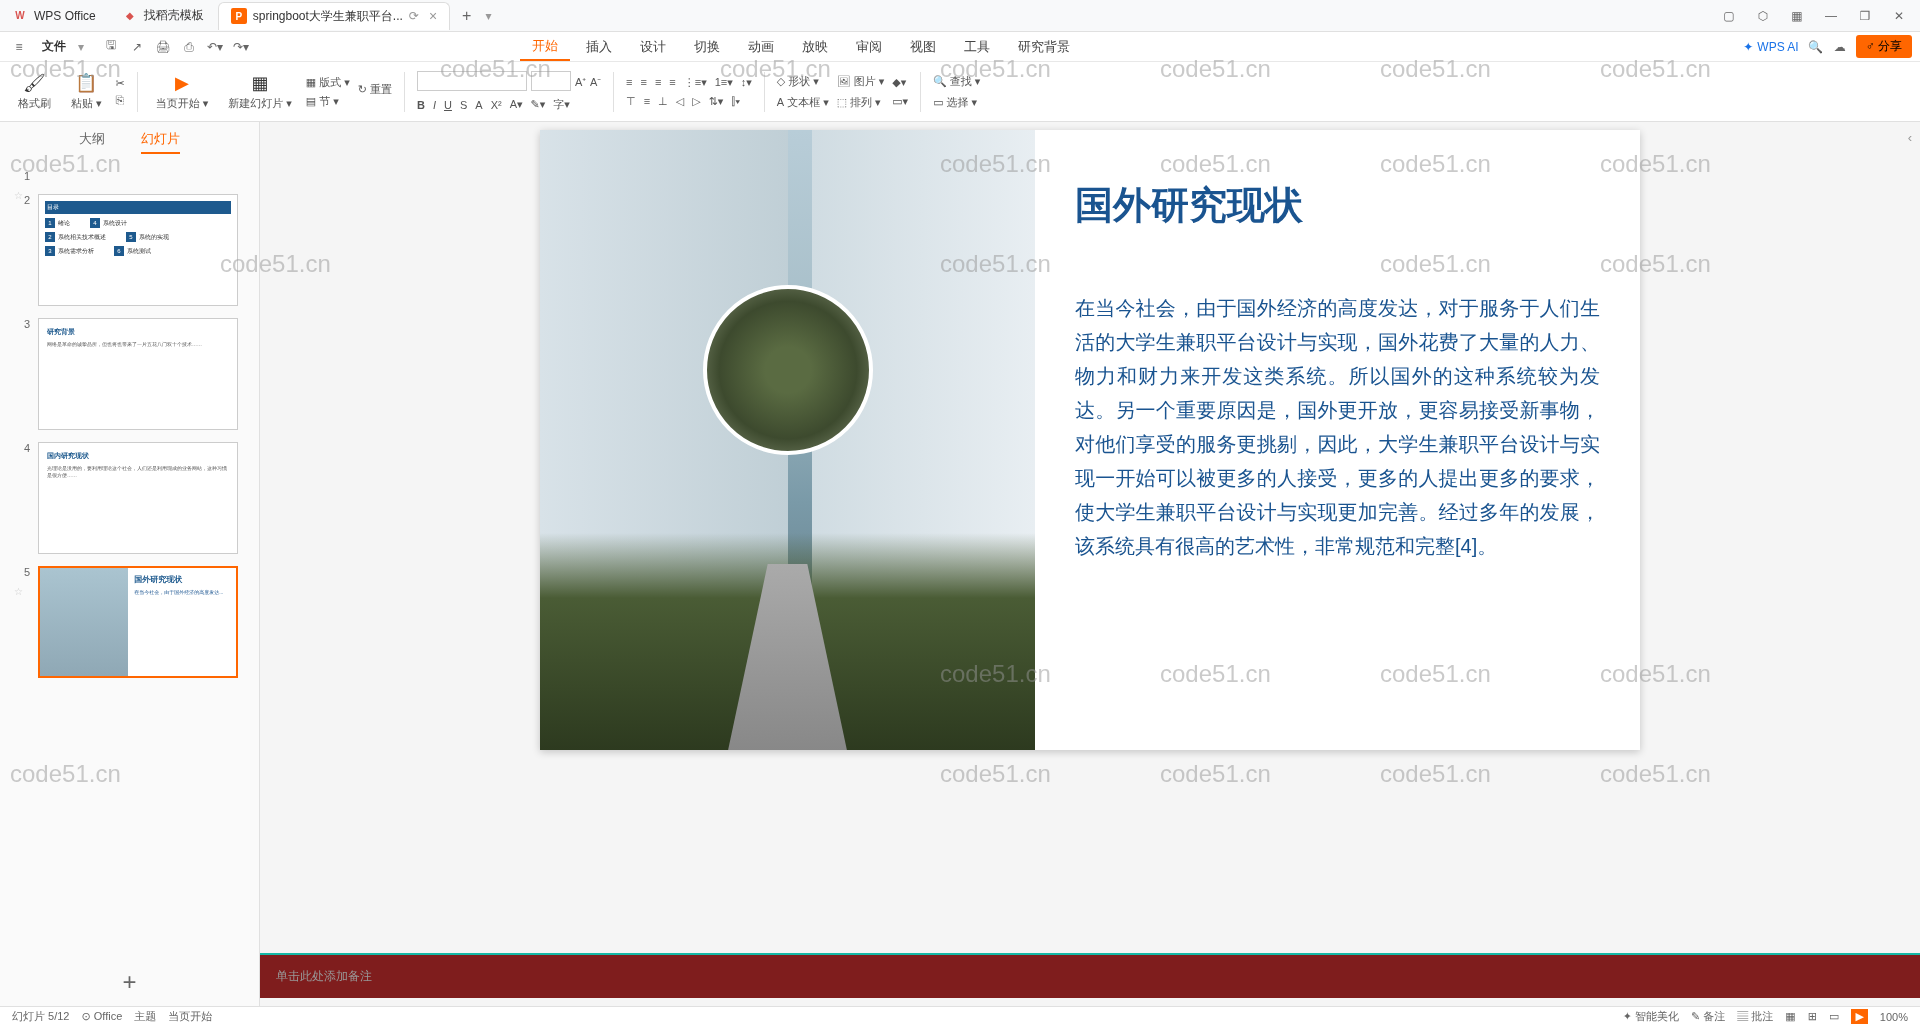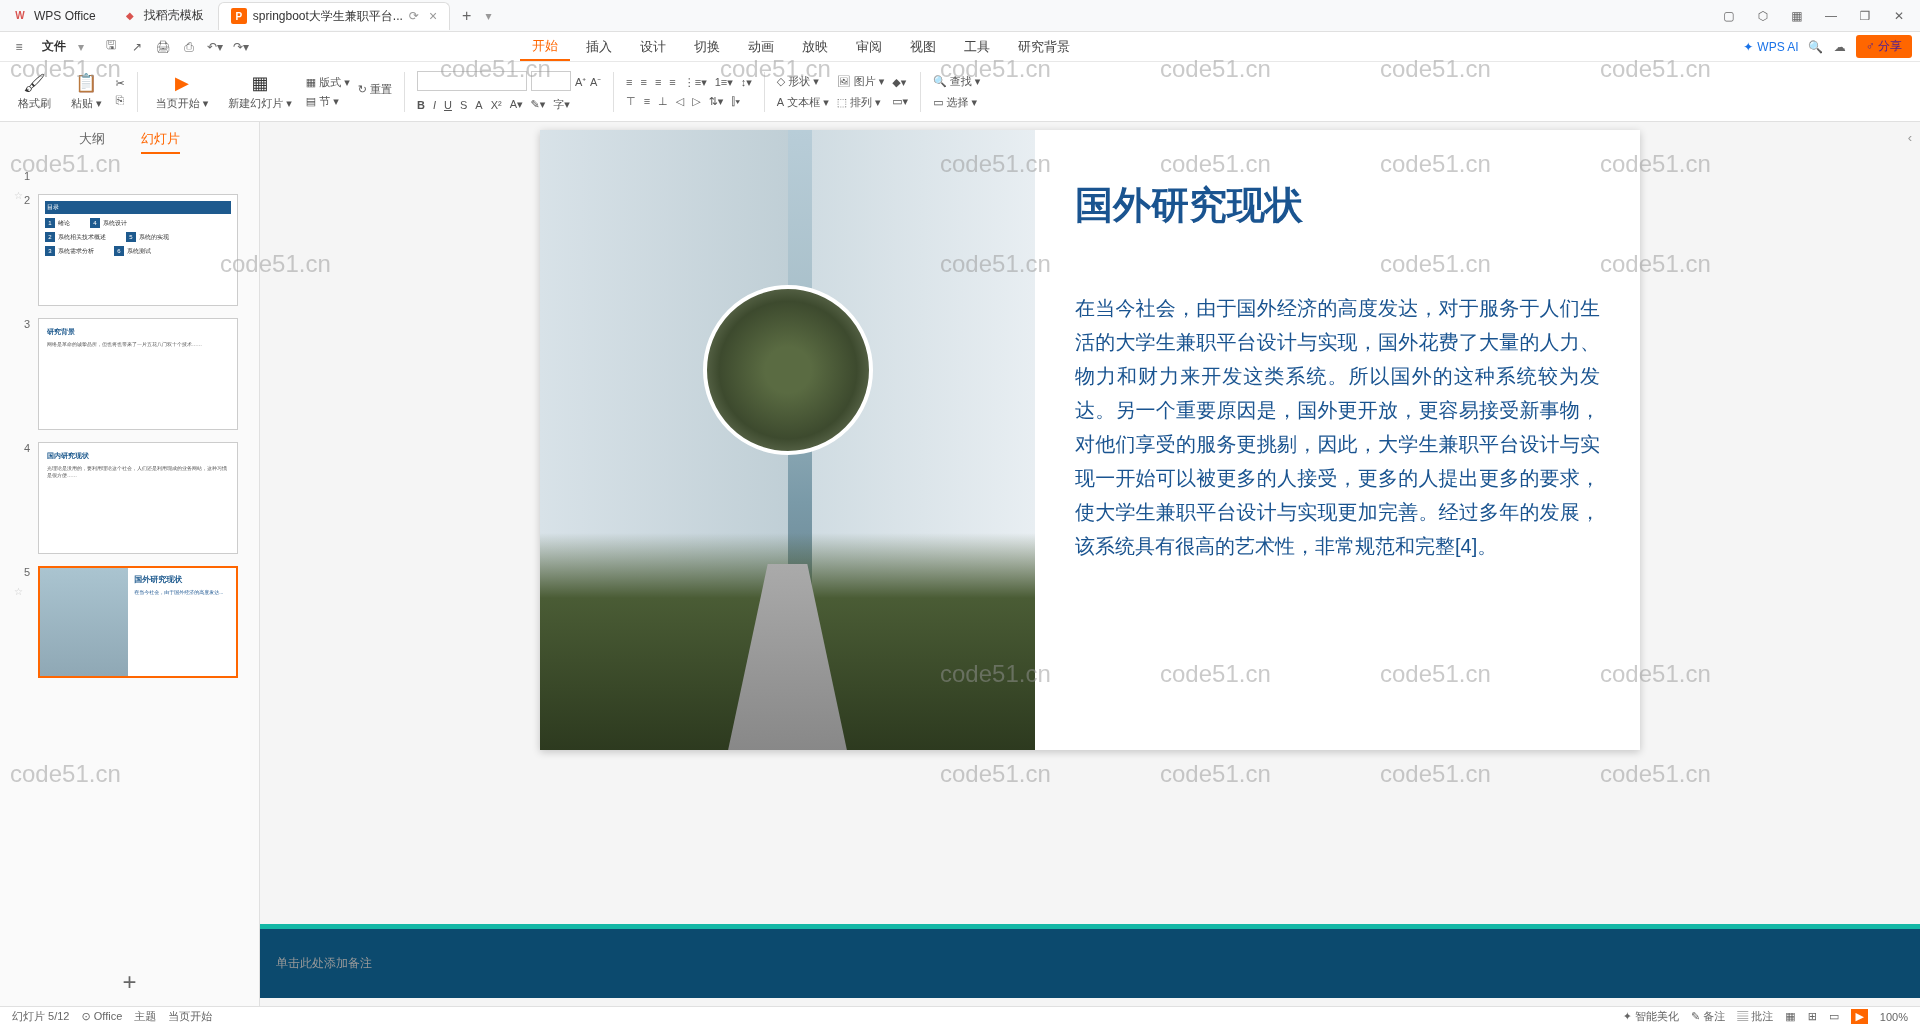--- a/index.html
+++ b/index.html
@@ -16,21 +16,21 @@
 .win-btn { width: 18px; text-align: center; cursor: pointer; }
 
 
 .menubar { height: 30px; display: flex; align-items: center; padding: 0 8px; gap: 4px; border-bottom: 1px solid #e8e8e8; }
 .menu-icon { width: 22px; height: 22px; display: flex; align-items: center; justify-content: center; color: #666; cursor: pointer; }
 .file-menu { display: flex; align-items: center; gap: 4px; padding: 0 8px; font-weight: bold; }
 .tab-menu { padding: 4px 12px; cursor: pointer; font-size: 13px; color: #444; }
 .tab-menu.active { color: #ff6600; border-bottom: 2px solid #ff6600; }
 .menu-right { margin-left: auto; display: flex; align-items: center; gap: 10px; }
 .wps-ai { color: #1a73e8; font-weight: 500; display: flex; align-items: center; gap: 4px; }
-.share-btn { background: #ff6600; color: #4c1d95; padding: 3px 10px; border-radius: 3px; font-size: 12px; }
+.share-btn { background: #ff6600; color: #000000; padding: 3px 10px; border-radius: 3px; font-size: 12px; }
 
 
 .ribbon { height: 60px; display: flex; align-items: center; padding: 0 12px; gap: 8px; border-bottom: 1px solid #e0e0e0; }
 .r-group { display: flex; flex-direction: column; align-items: center; gap: 2px; padding: 0 6px; }
 .r-item { display: flex; align-items: center; gap: 3px; color: #555; font-size: 11px; cursor: pointer; }
 .r-stack { display: flex; flex-direction: column; gap: 4px; }
 .r-big { font-size: 18px; }
 .r-sep { width: 1px; height: 40px; background: #e0e0e0; margin: 0 4px; }
 
 
@@ -70,21 +70,21 @@
 .circle-img { position: absolute; top: 25%; left: 50%; transform: translateX(-50%); width: 170px; height: 170px; border-radius: 50%; border: 4px solid #fff; background: radial-gradient(circle, #5a6b42 20%, #3d4a2e 60%, #8a9578 100%); }
 .trees { position: absolute; bottom: 0; width: 100%; height: 35%; background: linear-gradient(to top, #2d3a1f, #4a5c35 70%, transparent); }
 .path { position: absolute; bottom: 0; left: 30%; width: 40%; height: 30%; background: linear-gradient(to top, #888, #aaa); clip-path: polygon(20% 100%, 80% 100%, 60% 0%, 40% 0%); }
 .slide-right { flex: 1; padding: 50px 40px; background: #fff; }
 .slide-title { color: #1a5490; font-size: 38px; font-weight: bold; margin-bottom: 60px; }
 .slide-body { color: #1a5490; font-size: 20px; line-height: 1.7; text-align: justify; }
 
 .watermark { position: absolute; color: rgba(150,150,150,0.5); font-size: 24px; pointer-events: none; font-weight: 300; }
 .wm-red { position: absolute; color: #e63946; font-size: 32px; font-weight: bold; top: 48%; left: 20%; z-index: 10; pointer-events: none; }
 
-.notes { width: 100%; padding: 26px 16px; color: #999; font-size: 12px; border-top: 5px solid #14b8a6; background: #0c4a6e; margin-top: auto; }
+.notes { width: 100%; padding: 13px 16px; color: #999; font-size: 12px; border-top: 2px solid #14b8a6; background: #7f1d1d; margin-top: auto; }
 
 
 .statusbar { height: 20px; display: flex; align-items: center; padding: 0 12px; font-size: 11px; color: #666; border-top: 1px solid #e0e0e0; gap: 12px; }
 .status-right { margin-left: auto; display: flex; gap: 12px; align-items: center; }
 </style>
 </head>
 <body>
 
 <div class="titlebar">
   <div class="tab">

